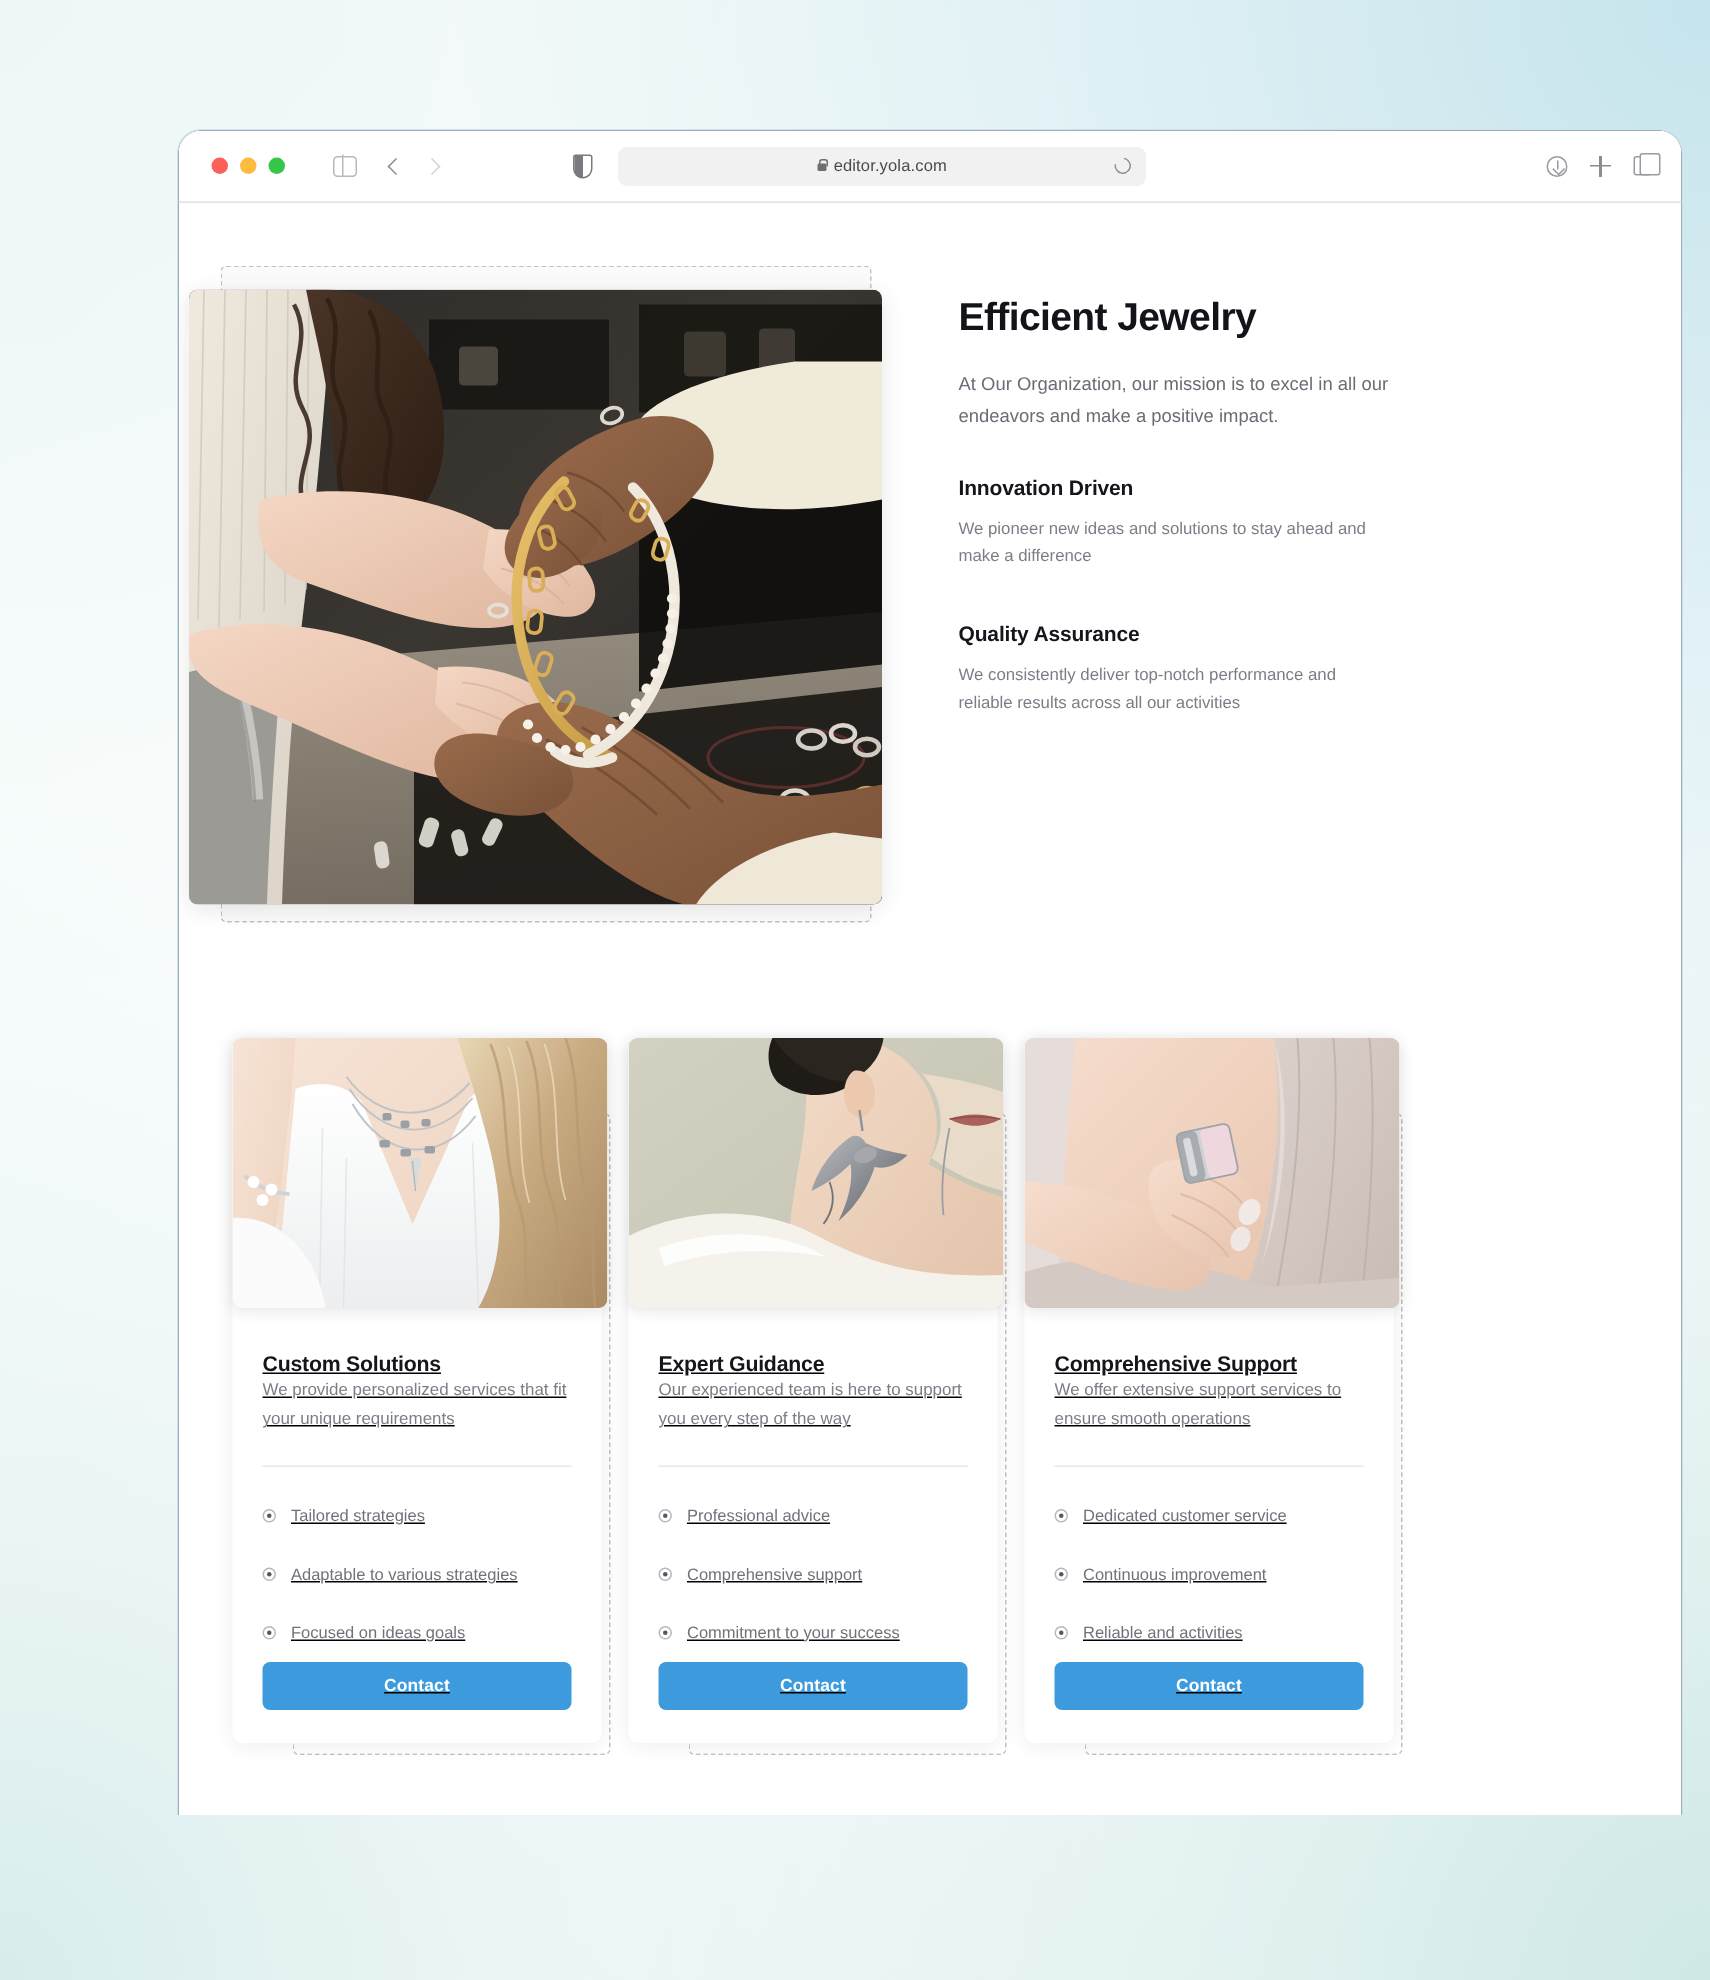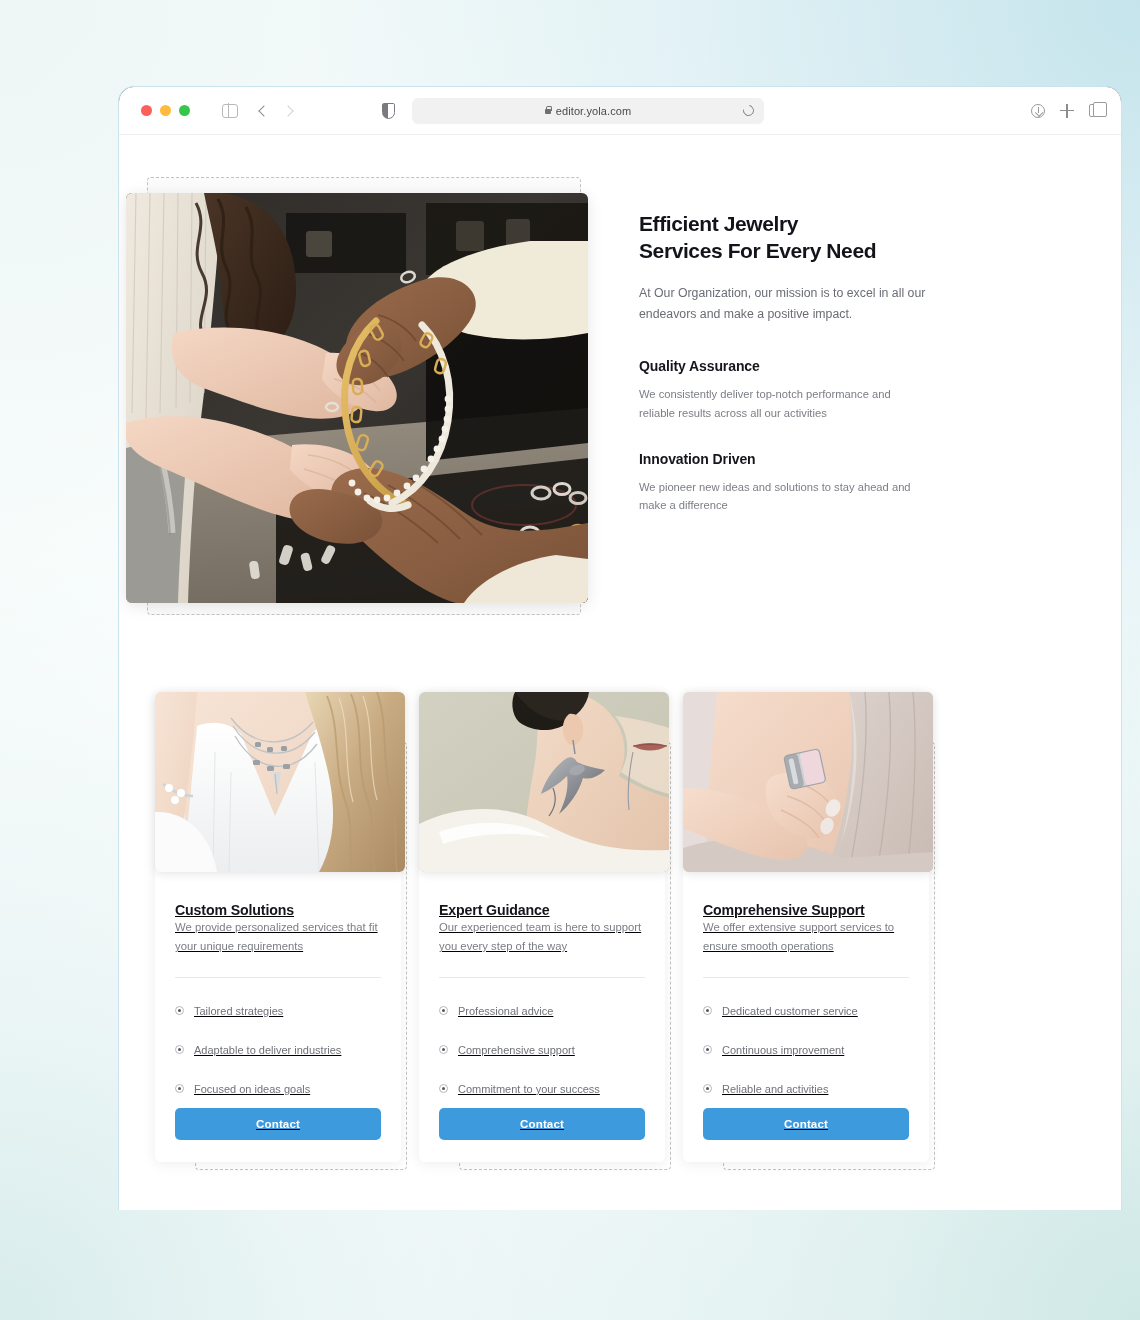--- a/index.html
+++ b/index.html
@@ -222,26 +222,25 @@
   }
   .hero-image svg { display: block; width: 100%; height: 100%; }
 
   .hero-text {
     position: absolute;
     left: 520px;
     top: 60px;
     width: 290px;
   }
   .hero-title {
-    font-size: 21px;
+    font-size: 26px;
     font-weight: 700;
     line-height: 1.28;
     color: #12141a;
     letter-spacing: -0.4px;
-    margin-top: 16px;
   }
   .hero-sub {
     margin-top: 18px;
     font-size: 12.3px;
     line-height: 1.72;
     color: #6a6d75;
   }
   .feature-block { margin-top: 33px; }
   .feature-block.second { margin-top: 28px; }
   .feature-title {
@@ -563,32 +562,31 @@
             <circle cx="232" cy="299" r="3.4"></circle>
               <circle cx="226" cy="290" r="3.4"></circle>
           </g>
         </svg>
       </div>
     </div>
 
     <div class="hero-text">
       <h1 class="hero-title">
         <span>Efficient Jewelry</span><br>
-        <span>Services For Every Need</span>
       </h1>
       <p class="hero-sub">At Our Organization, our mission is to excel in all our endeavors and make a positive impact.</p>
+
+      <div class="feature-block second">
+        <h3 class="feature-title">Innovation Driven</h3>
+        <p class="feature-desc">We pioneer new ideas and solutions to stay ahead and make a difference</p>
+      </div>
 
       <div class="feature-block">
         <h3 class="feature-title">Quality Assurance</h3>
         <p class="feature-desc">We consistently deliver top-notch performance and reliable results across all our activities</p>
-      </div>
-
-      <div class="feature-block second">
-        <h3 class="feature-title">Innovation Driven</h3>
-        <p class="feature-desc">We pioneer new ideas and solutions to stay ahead and make a difference</p>
       </div>
     </div>
 
     <div class="cards-row">
 
       <div class="card-outer">
         <div class="card-sel"></div>
         <div class="card">
           <div class="card-img">
             <svg viewBox="0 0 250 180" preserveAspectRatio="xMidYMid slice" aria-hidden="true">
@@ -664,21 +662,21 @@
             <h3 class="card-title">Custom Solutions</h3>
             <p class="card-desc">We provide personalized services that fit your unique requirements</p>
             <div class="card-divider"></div>
             <ul class="card-list">
               <li>
                 <span class="bullet"></span>
                 <span>Tailored strategies</span>
               </li>
               <li>
                 <span class="bullet"></span>
-                <span>Adaptable to deliver industries</span>
+                <span>Adaptable to various strategies</span>
               </li>
               <li>
                 <span class="bullet"></span>
                 <span>Focused on ideas goals</span>
               </li>
             </ul>
             <button class="contact-btn" style="background: rgb(61, 155, 221);">Contact</button>
           </div>
         </div>
       </div>

